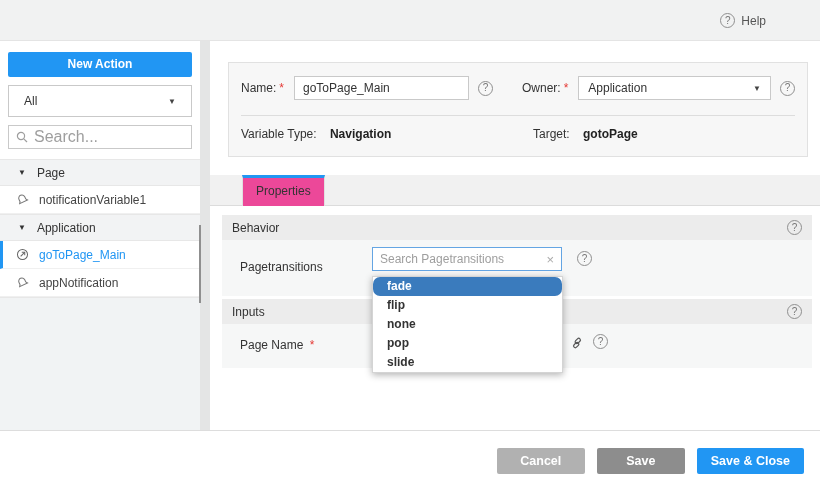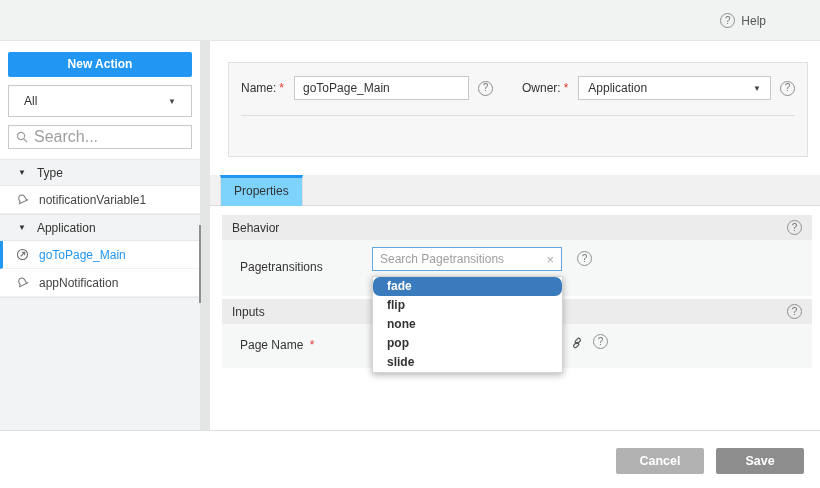--- a/index.html
+++ b/index.html
@@ -64,21 +64,21 @@
     display:flex; align-items:center; justify-content:space-between; padding:0 9px; cursor:pointer; }
   .owner-select { width:196px; margin-left:10px; }
   .hc-row1 .qicon { margin-left:9px; }
   .owner-label { margin-left:29px; }
   .vt-group { position:absolute; left:0; top:4px; }
   .tg-group { position:absolute; left:292px; top:4px; }
   .static-val { font-weight:bold; color:#222; margin-left:10px; }
   
   .tabbar { position:absolute; left:0; right:0; top:134px; height:31px;
     background:#f1f1f1; border-bottom:1px solid #dcdcdc; }
-  .tab { position:absolute; left:10px; top:0; height:31px; background:#7dd3fc;
+  .tab { position:absolute; left:32px; top:0; height:31px; background:#ec4899;
     border-top:3px solid #2196f3; border-left:1px solid #e0e0e0; border-right:1px solid #e0e0e0;
     padding:0 13px; line-height:27px; color:#333; cursor:pointer; }
   
   .section { position:absolute; left:12px; right:8px; }
   .section-behavior { top:174px; }
   .section-inputs { top:258px; }
   .sec-header { height:25px; background:#ececec; display:flex; align-items:center;
     justify-content:space-between; padding:0 10px 0 10px; color:#333; }
   .sec-body { position:relative; background:#f6f7f7; }
   .sec-body-behavior { height:56px; }
@@ -135,21 +135,21 @@
     <svg width="12" height="12" viewBox="0 0 12 12">
       <circle cx="5" cy="5" r="3.6" fill="none" stroke="#9e9e9e" stroke-width="1.2"></circle>
       <line x1="7.8" y1="7.8" x2="11" y2="11" stroke="#9e9e9e" stroke-width="1.2"></line>
     </svg>
     <input type="text" placeholder="Search..." style="">
   </div>
 
   <div class="tree">
     <div class="tree-group">
       <span class="tri">▼</span>
-      <span>Type</span>
+      <span>Page</span>
     </div>
     <div class="tree-item">
       <svg width="13" height="13" viewBox="0 0 14 14">
         <path d="M7 2 a3.4 3.4 0 0 1 3.4 3.4 v2.6 l1.3 1.8 H2.3 l1.3 -1.8 V5.4 A3.4 3.4 0 0 1 7 2 z" fill="none" stroke="#777" stroke-width="1.1" transform="rotate(-25 7 7)"></path>
       </svg>
       <span>notificationVariable1</span>
     </div>
     <div class="tree-group">
       <span class="tri">▼</span>
       <span>Application</span>
@@ -185,20 +185,30 @@
       <span class="qicon">?</span>
       <span class="lbl owner-label">Owner:</span>
       <span class="req">*</span>
       <div class="fake-select owner-select">
         <span>Application</span>
         <span class="caret">▼</span>
       </div>
       <span class="qicon">?</span>
     </div>
     <div class="hc-divider"></div>
+    <div class="hc-row2">
+      <div class="vt-group">
+        <span class="lbl">Variable Type:</span>
+        <span class="static-val">Navigation</span>
+      </div>
+      <div class="tg-group">
+        <span class="lbl">Target:</span>
+        <span class="static-val">gotoPage</span>
+      </div>
+    </div>
   </div>
 
   <div class="tabbar">
     <div class="tab">Properties</div>
   </div>
 
   <div class="section section-behavior">
     <div class="sec-header">
       <span>Behavior</span>
       <span class="qicon">?</span>
@@ -241,14 +251,15 @@
     <div class="dd-option">pop</div>
     <div class="dd-option">slide</div>
   </div>
 </div>
 
 <div class="bottom-line"></div>
 <div class="footer">
   <div class="btns">
     <button class="btn btn-cancel">Cancel</button>
     <button class="btn btn-save">Save</button>
+    <button class="btn btn-save-close">Save &amp; Close</button>
   </div>
 </div>
 
 </body></html>

